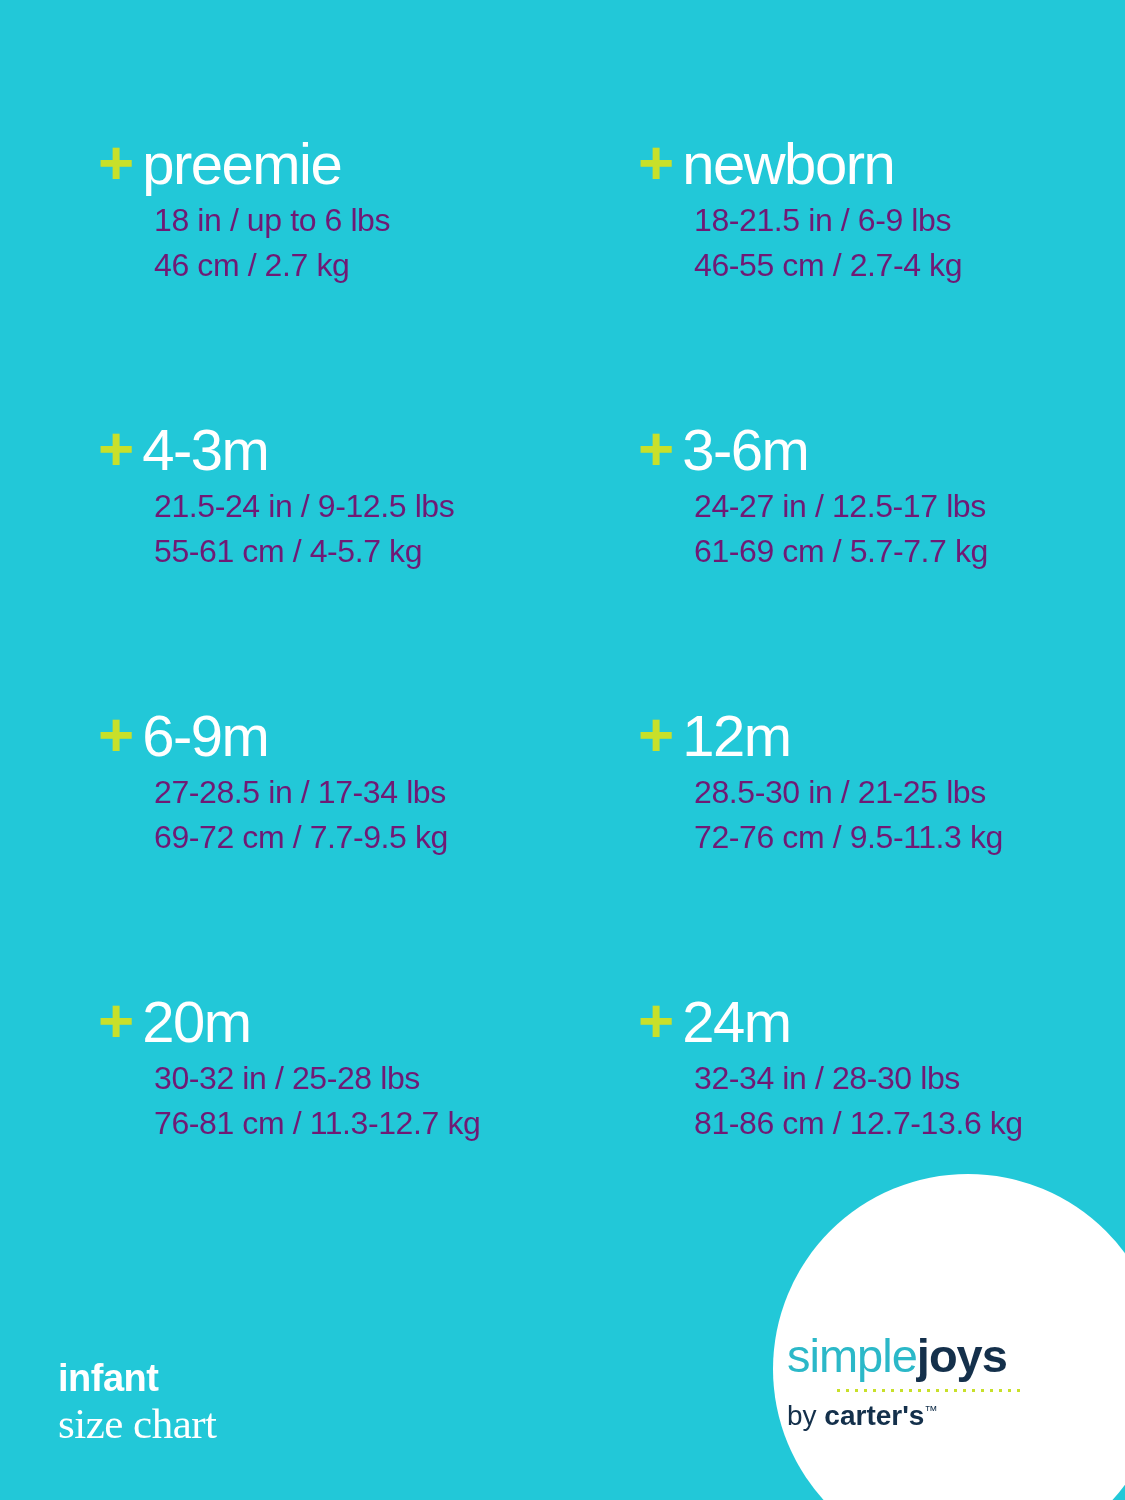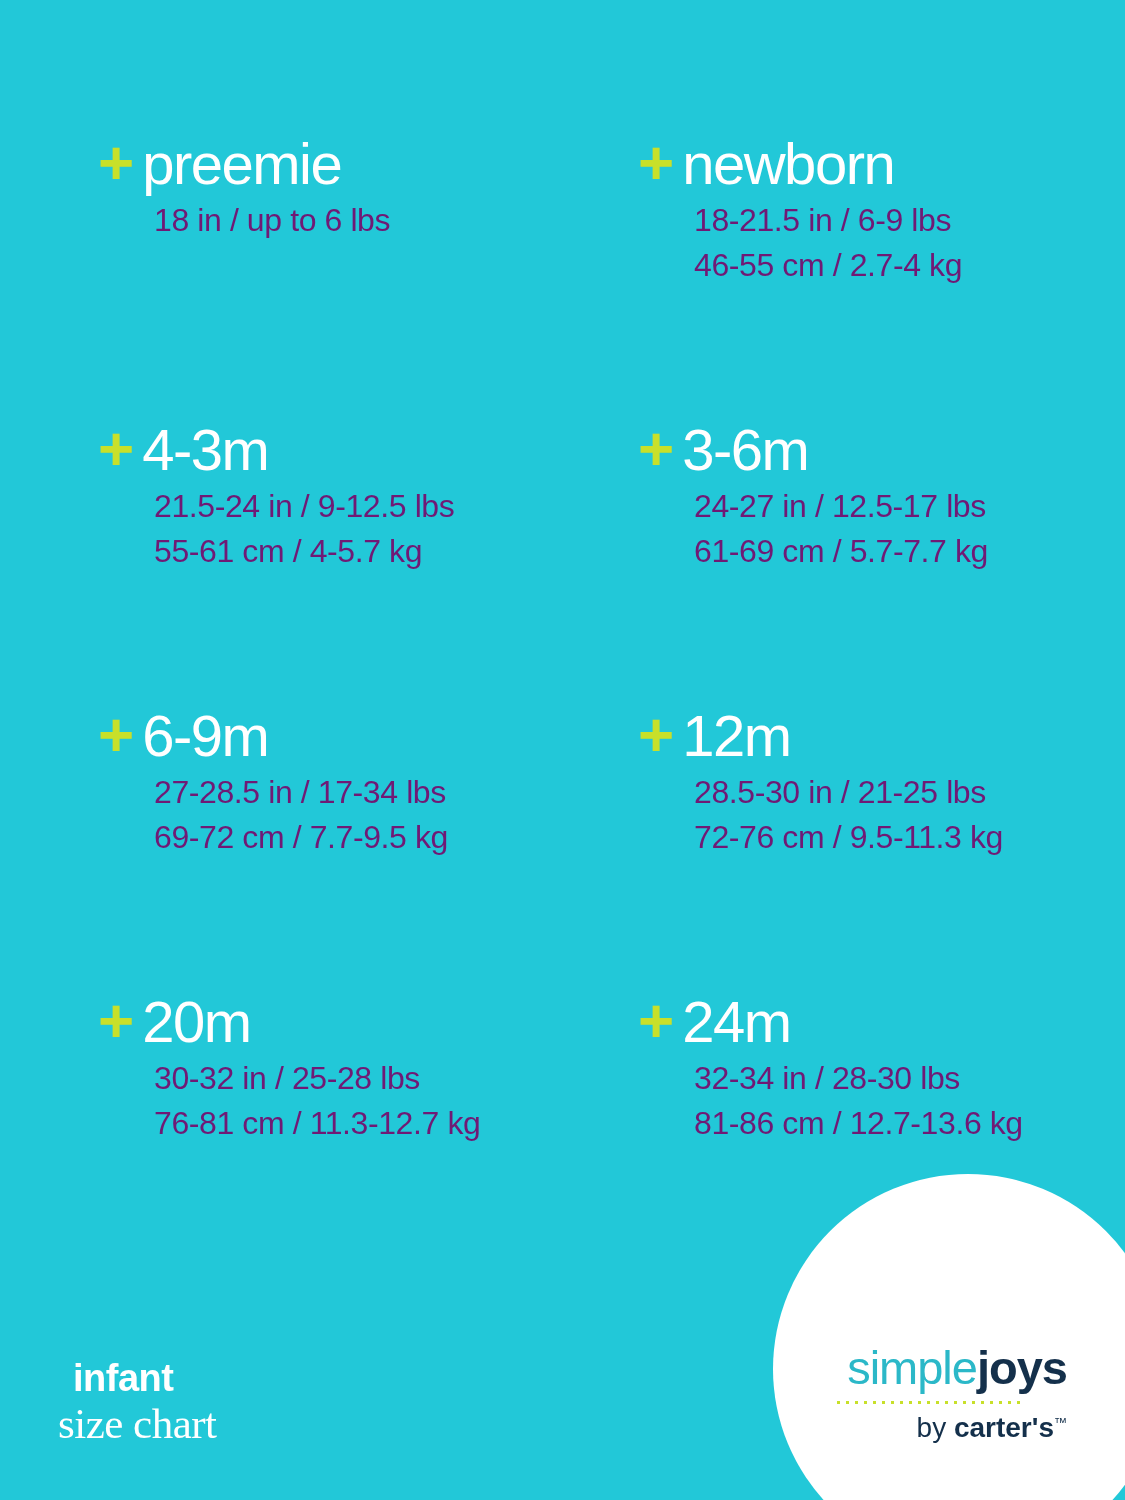--- a/index.html
+++ b/index.html
@@ -65,43 +65,42 @@
     left: 58px;
     bottom: 52px;
     color: #ffffff;
     line-height: 1.12;
   }
   .footer-label .l1 {
     font-size: 38px;
     font-weight: bold;
     letter-spacing: -0.5px;
     display: block;
-    margin-left: 15px;
   }
   .footer-label .l2 {
     font-size: 43px;
     font-weight: normal;
     letter-spacing: -0.5px;
     display: block;
     font-family: Liberation Serif, serif;
   }
   .logo-circle {
     position: absolute;
     right: -38px;
     bottom: -64px;
     width: 390px;
     height: 390px;
     background: #ffffff;
     border-radius: 50%;
   }
   .logo-inner {
     position: absolute;
     right: 58px;
-    bottom: 58px;
-    text-align: right;
+    bottom: 70px;
+    text-align: left;
     width: 280px;
   }
   .logo-top {
     font-size: 47px;
     line-height: 1;
     letter-spacing: -1px;
     white-space: nowrap;
   }
   .logo-simple {
     color: #2bb8c8;
@@ -145,20 +144,21 @@
 <div class="page">
 
   <div class="grid">
 
     <div class="size-cell">
       <div class="size-head">
         <span class="plus">+</span>
         <span class="size-name">preemie</span>
       </div>
       <div class="size-line">18 in / up to 6 lbs</div>
+      <div class="size-line">46 cm / 2.7 kg</div>
     </div>
 
     <div class="size-cell">
       <div class="size-head">
         <span class="plus">+</span>
         <span class="size-name">newborn</span>
       </div>
       <div class="size-line">18-21.5 in / 6-9 lbs</div>
       <div class="size-line">46-55 cm / 2.7-4 kg</div>
     </div>

